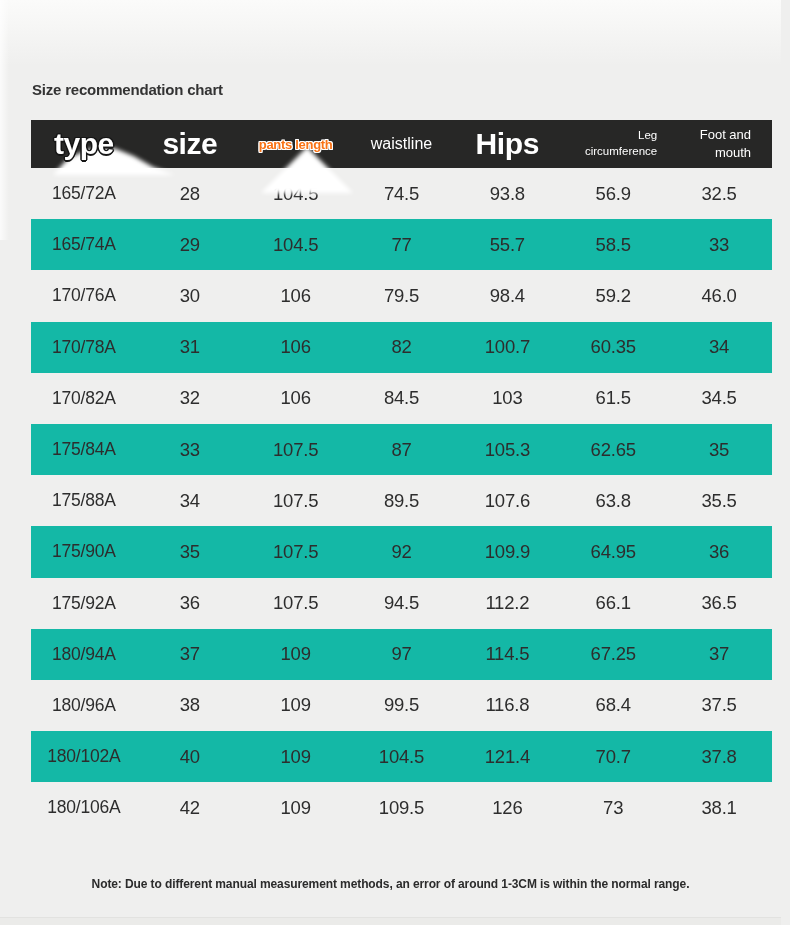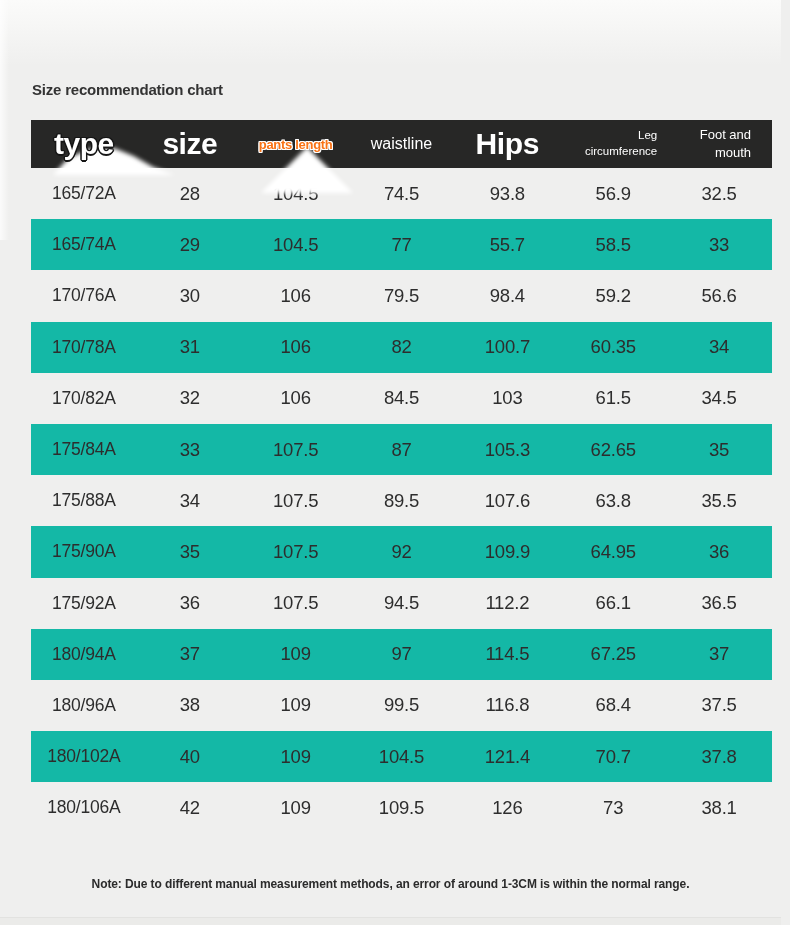--- a/index.html
+++ b/index.html
@@ -118,21 +118,21 @@
           <div class="cell col5">58.5</div>
           <div class="cell col6">33</div>
         </div>
         <div class="row">
           <div class="cell col0">170/76A</div>
           <div class="cell col1">30</div>
           <div class="cell col2">106</div>
           <div class="cell col3">79.5</div>
           <div class="cell col4">98.4</div>
           <div class="cell col5">59.2</div>
-          <div class="cell col6">56.6</div>
+          <div class="cell col6">46.0</div>
         </div>
         <div class="row striped">
           <div class="cell col0">170/78A</div>
           <div class="cell col1">31</div>
           <div class="cell col2">106</div>
           <div class="cell col3">82</div>
           <div class="cell col4">100.7</div>
           <div class="cell col5">60.35</div>
           <div class="cell col6">34</div>
         </div>

